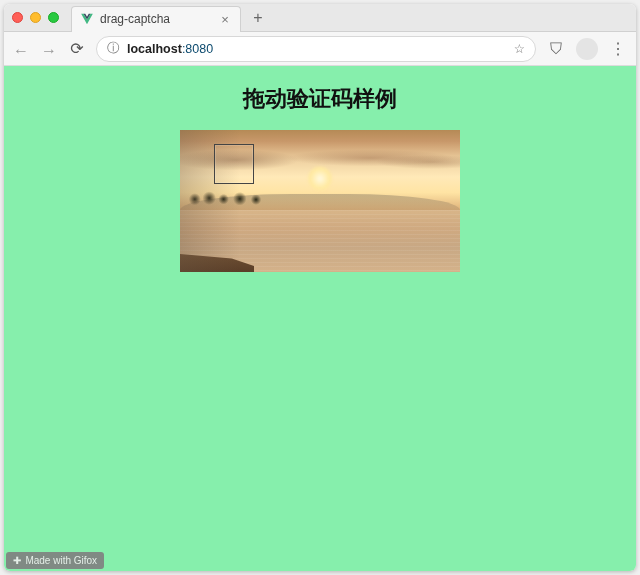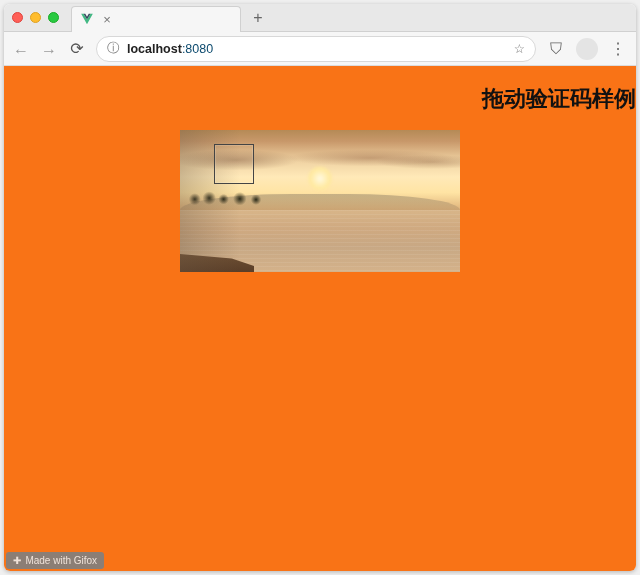--- a/index.html
+++ b/index.html
@@ -87,22 +87,22 @@
     .addr .host-port .port { color: #0c4a6e; }
     .addr .star { margin-left: auto; color: #777; }
     .tool-icon { color: #666; width: 20px; text-align: center; }
     .avatar {
       width: 22px; height: 22px; border-radius: 50%;
       background: #e4e4e4;
       display: inline-block;
     }
     .content {
       flex: 1;
-      background: #f97316;
-      text-align: right;
+      background: #86efac;
+      text-align: center;
       padding-top: 18px;
       position: relative;
     }
     .heading {
       font-size: 22px;
       font-weight: 700;
       color: #111;
       margin-bottom: 16px;
     }
     .captcha {
@@ -217,20 +217,21 @@
       <div class="light yellow"></div>
       <div class="light green"></div>
     </div>
     <div class="tab">
       <span class="tab-favicon">
         <svg width="14" height="14" viewBox="0 0 24 24">
             <path fill="#41b883" d="M2 3h4l6 10L18 3h4L12 21 2 3z"></path>
             <path fill="#35495e" d="M6 3h3l3 5 3-5h3l-6 10L6 3z"></path>
           </svg>
       </span>
+      <span class="tab-title">drag-captcha</span>
       <span class="tab-close">×</span>
     </div>
     <div class="newtab">+</div>
   </div>
 
   <div class="toolbar">
     <div class="nav-btn">←</div>
     <div class="nav-btn">→</div>
     <div class="nav-btn active">⟳</div>
     <div class="addr">

